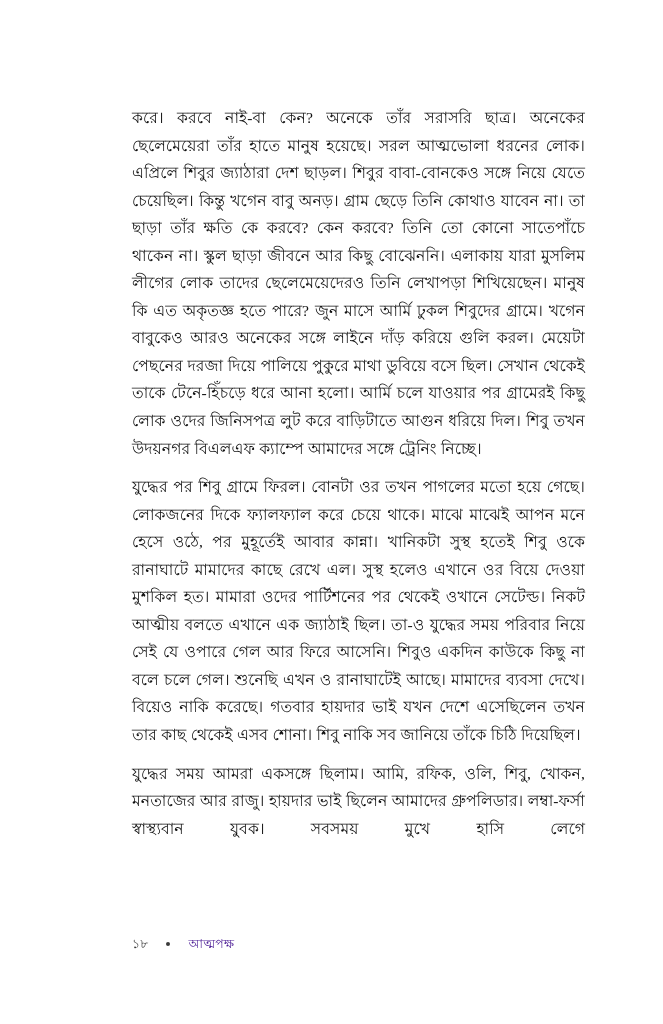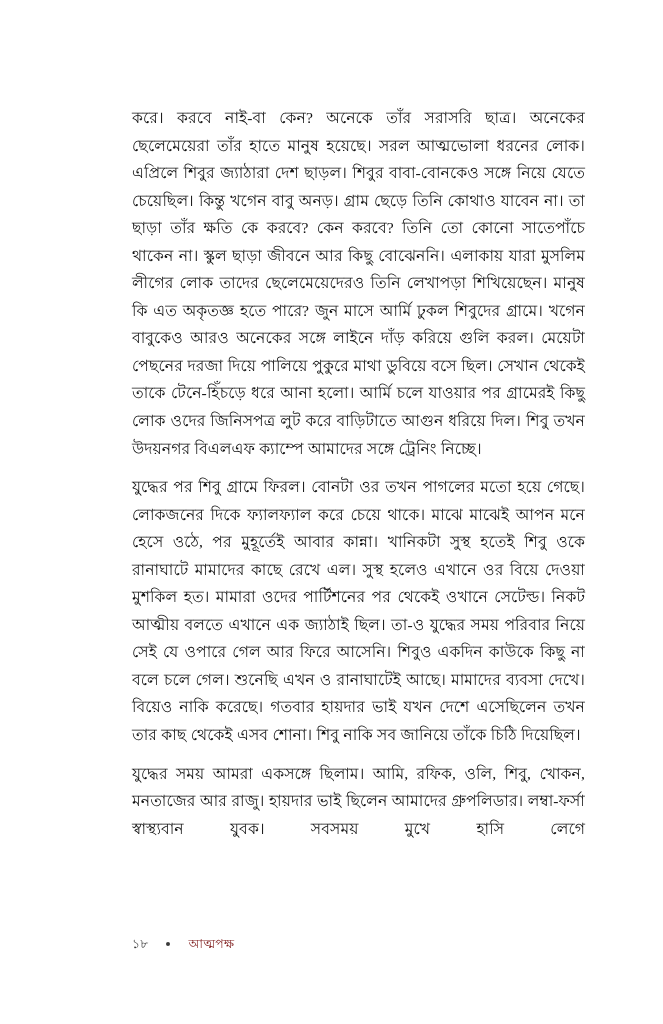--- a/index.html
+++ b/index.html
@@ -85,21 +85,21 @@
     width: 4px;
     height: 4px;
     border-radius: 50%;
     background: #3a3a3a;
     flex: 0 0 auto;
     position: relative;
     top: 0px;
   }
 
   #footer .folio-title {
-    color: #7f1d1d;
+    color: #4c1d95;
   }
 </style>
 </head>
 <body>
 
 <div id="page">
 
   <div id="text-column">
 
     <p class="para">করে। করবে নাই-বা কেন? অনেকে তাঁর সরাসরি ছাত্র। অনেকের ছেলেমেয়েরা তাঁর হাতে মানুষ হয়েছে। সরল আত্মভোলা ধরনের লোক। এপ্রিলে শিবুর জ্যাঠারা দেশ ছাড়ল। শিবুর বাবা-বোনকেও সঙ্গে নিয়ে যেতে চেয়েছিল। কিন্তু খগেন বাবু অনড়। গ্রাম ছেড়ে তিনি কোথাও যাবেন না। তা ছাড়া তাঁর ক্ষতি কে করবে? কেন করবে? তিনি তো কোনো সাতেপাঁচে থাকেন না। স্কুল ছাড়া জীবনে আর কিছু বোঝেননি। এলাকায় যারা মুসলিম লীগের লোক তাদের ছেলেমেয়েদেরও তিনি লেখাপড়া শিখিয়েছেন। মানুষ কি এত অকৃতজ্ঞ হতে পারে? জুন মাসে আর্মি ঢুকল শিবুদের গ্রামে। খগেন বাবুকেও আরও অনেকের সঙ্গে লাইনে দাঁড় করিয়ে গুলি করল। মেয়েটা পেছনের দরজা দিয়ে পালিয়ে পুকুরে মাথা ডুবিয়ে বসে ছিল। সেখান থেকেই তাকে টেনে-হিঁচড়ে ধরে আনা হলো। আর্মি চলে যাওয়ার পর গ্রামেরই কিছু লোক ওদের জিনিসপত্র লুট করে বাড়িটাতে আগুন ধরিয়ে দিল। শিবু তখন উদয়নগর বিএলএফ ক্যাম্পে আমাদের সঙ্গে ট্রেনিং নিচ্ছে।</p>

